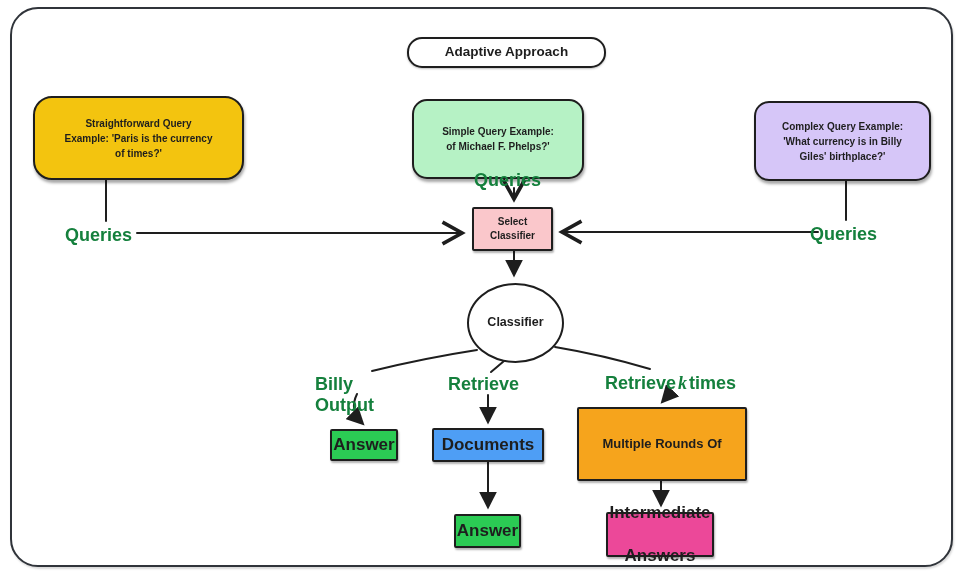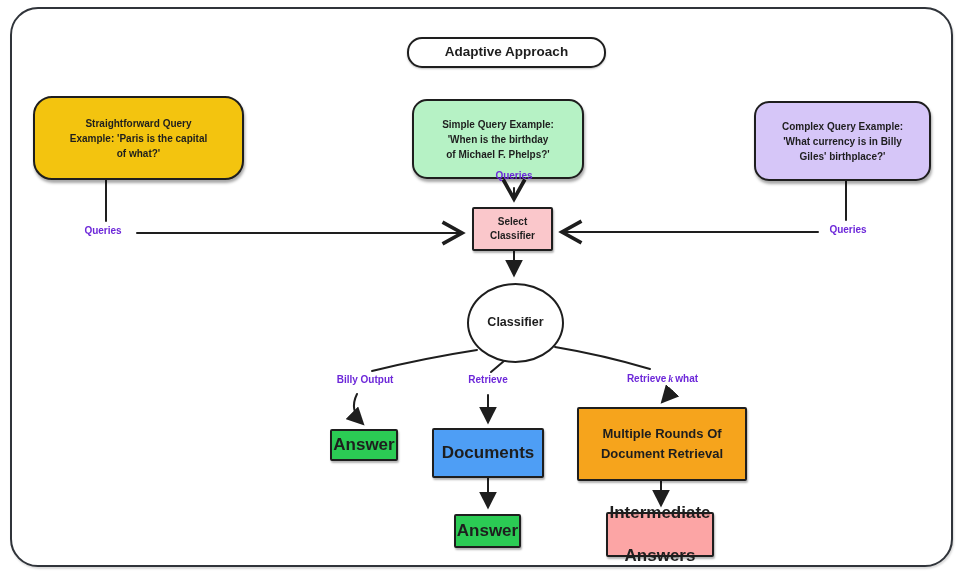--- a/index.html
+++ b/index.html
@@ -54,40 +54,39 @@
     box-shadow: 1px 2px 2px rgba(0,0,0,0.3);
   }
   .classifier-circle {
     left: 467px; top: 283px; width: 97px; height: 80px;
     border-radius: 50%;
     background: #ffffff;
     font-size: 12.5px;
   }
   .edge-label {
     position: absolute;
-    text-align: center;
-    font-size: 10px;
+    font-size: 18px;
     font-weight: 600;
-    color: #6d28d9;
+    color: #15803d;
     background: transparent;
   }
   .lbl-queries-top   { left: 474px; top: 170px; width: 80px; }
   .lbl-queries-left  { left: 65px;  top: 225px; width: 76px; }
   .lbl-queries-right { left: 810px; top: 224px; width: 76px; }
   .lbl-direct-output { left: 315px; top: 374px; width: 100px; }
   .lbl-retrieve      { left: 448px; top: 374px; width: 80px; }
   .lbl-retrieve-k    { left: 605px; top: 373px; width: 115px; }
   .var-k { font-family: "Liberation Serif", serif; font-style: italic; padding: 0 2px; }
   .small-node {
     font-size: 17px;
     border-radius: 2px;
     box-shadow: 1px 2px 2px rgba(0,0,0,0.3);
   }
   .answer-direct   { left: 330px; top: 429px; width: 68px;  height: 32px; }
-  .documents       { left: 432px; top: 428px; width: 112px; height: 50px; }
+  .documents       { left: 432px; top: 428px; width: 112px; height: 34px; }
   .multi-rounds    { left: 577px; top: 407px; width: 170px; height: 74px; font-size: 13px; line-height: 1.55; text-align: center; }
   .answer-retrieve { left: 454px; top: 514px; width: 67px;  height: 34px; }
   .intermediate    { left: 606px; top: 512px; width: 108px; height: 45px; line-height: 1.35; }
 </style>
 </head>
 <body>
 
 <div class="canvas">
   <div class="frame"></div>
 
@@ -118,60 +117,58 @@
       <path d="M661,481 L661,504" marker-end="url(#mfill)"></path>
     </g>
   </svg>
 
   <div class="node title-box">
     <span>Adaptive Approach</span>
   </div>
 
   <div class="node example straightforward" style="background-color: rgb(243, 196, 15);">
     <div>Straightforward Query</div>
-    <div>Example: 'Paris is the capital</div>
-    <div>of what?'</div>
+    <div>Example: 'Paris is the currency</div>
+    <div>of times?'</div>
   </div>
   <div class="node example simple" style="background-color: rgb(182, 242, 197);">
     <div>Simple Query Example:</div>
-    <div>'When is the birthday</div>
     <div>of Michael F. Phelps?'</div>
   </div>
   <div class="node example complex" style="background-color: rgb(214, 198, 248);">
     <div>Complex Query Example:</div>
     <div>'What currency is in Billy</div>
     <div>Giles' birthplace?'</div>
   </div>
 
   <div class="edge-label lbl-queries-top">Queries</div>
   <div class="edge-label lbl-queries-left">Queries</div>
   <div class="edge-label lbl-queries-right">Queries</div>
   <div class="edge-label lbl-direct-output">Billy Output</div>
   <div class="edge-label lbl-retrieve">Retrieve</div>
-  <div class="edge-label lbl-retrieve-k"><span>Retrieve</span><span class="var-k">k</span><span>what</span></div>
+  <div class="edge-label lbl-retrieve-k"><span>Retrieve</span><span class="var-k">k</span><span>times</span></div>
 
   <div class="node select-box" style="background-color: rgb(250, 199, 203);">
     <div>Select</div>
     <div>Classifier</div>
   </div>
 
   <div class="node classifier-circle" style="background-color: rgb(255, 255, 255);">
     <span>Classifier</span>
   </div>
 
   <div class="node small-node answer-direct" style="background-color: rgb(43, 203, 84);">
     <span>Answer</span>
   </div>
   <div class="node small-node documents" style="background-color: rgb(78, 158, 245);">
     <span>Documents</span>
   </div>
   <div class="node small-node multi-rounds" style="background-color: rgb(246, 164, 28);">
     <div>Multiple Rounds Of</div>
-    <div>Document Retrieval</div>
   </div>
   <div class="node small-node answer-retrieve" style="background-color: rgb(43, 203, 84);">
     <span>Answer</span>
   </div>
-  <div class="node small-node intermediate" style="background-color: #fca5a5; gap: 20px;">
+  <div class="node small-node intermediate" style="background-color: #ec4899; gap: 20px;">
     <div>Intermediate</div>
     <div>Answers</div>
   </div>
 </div>
 
 </body></html>

